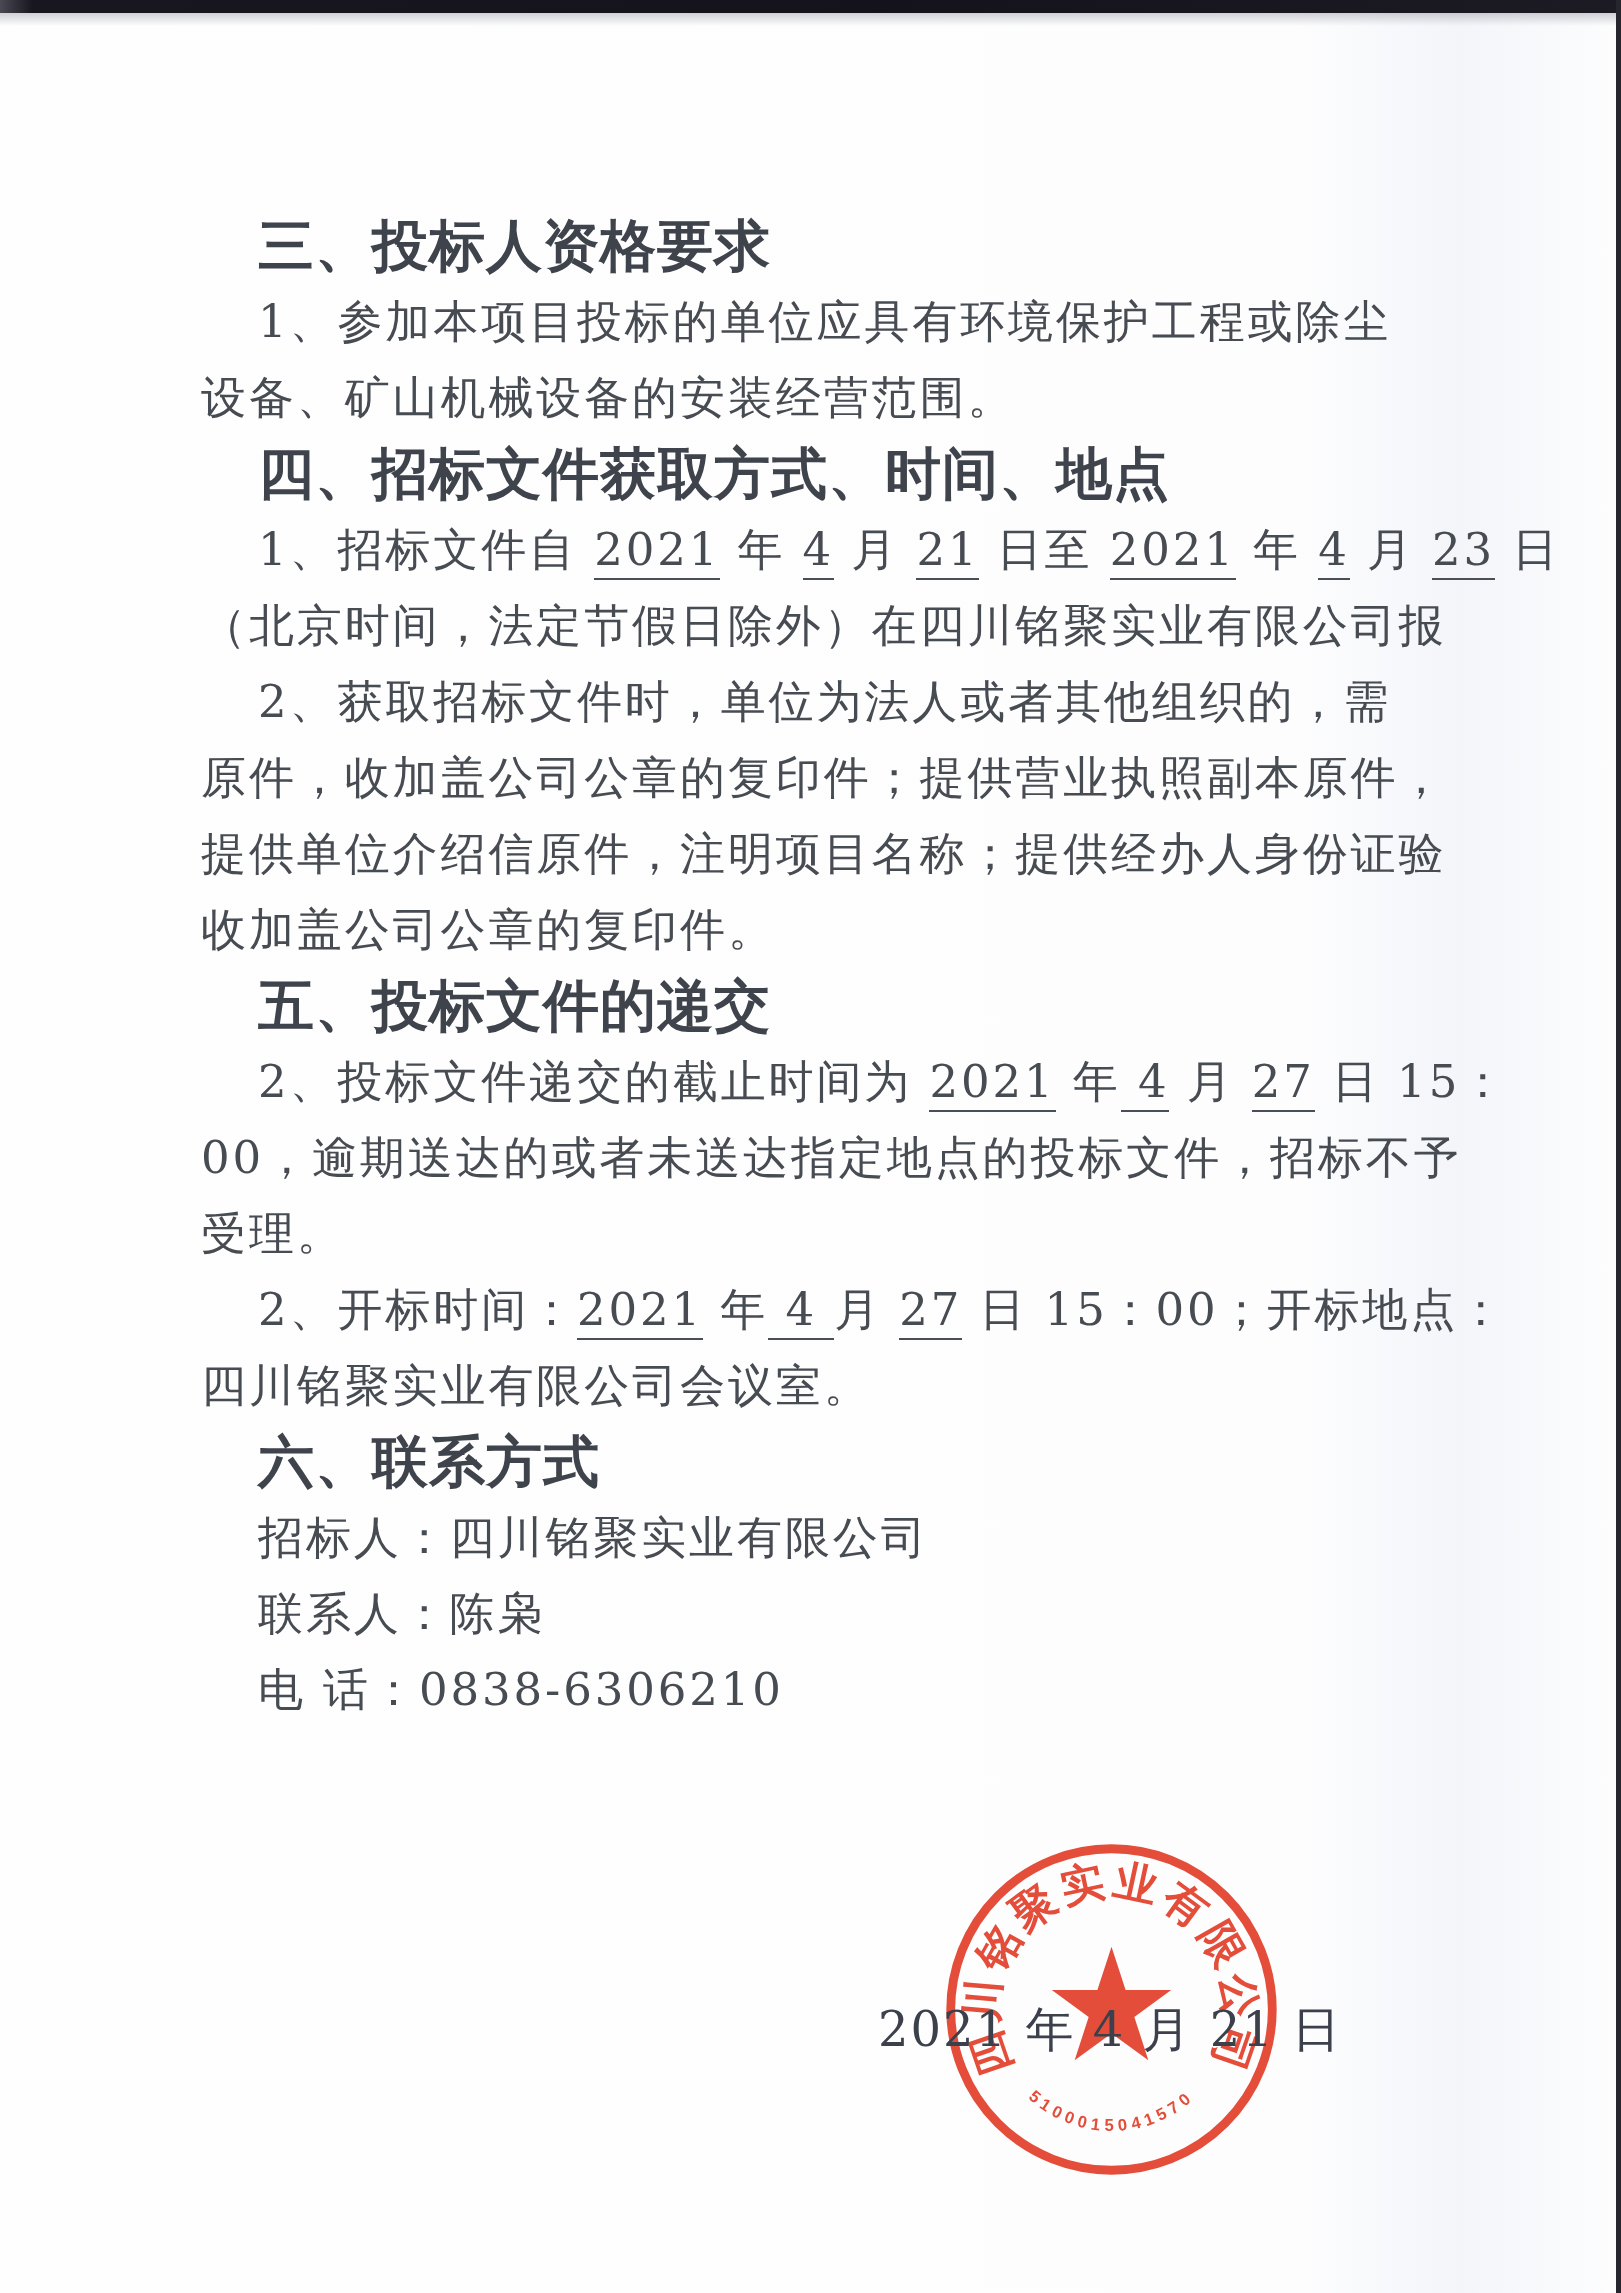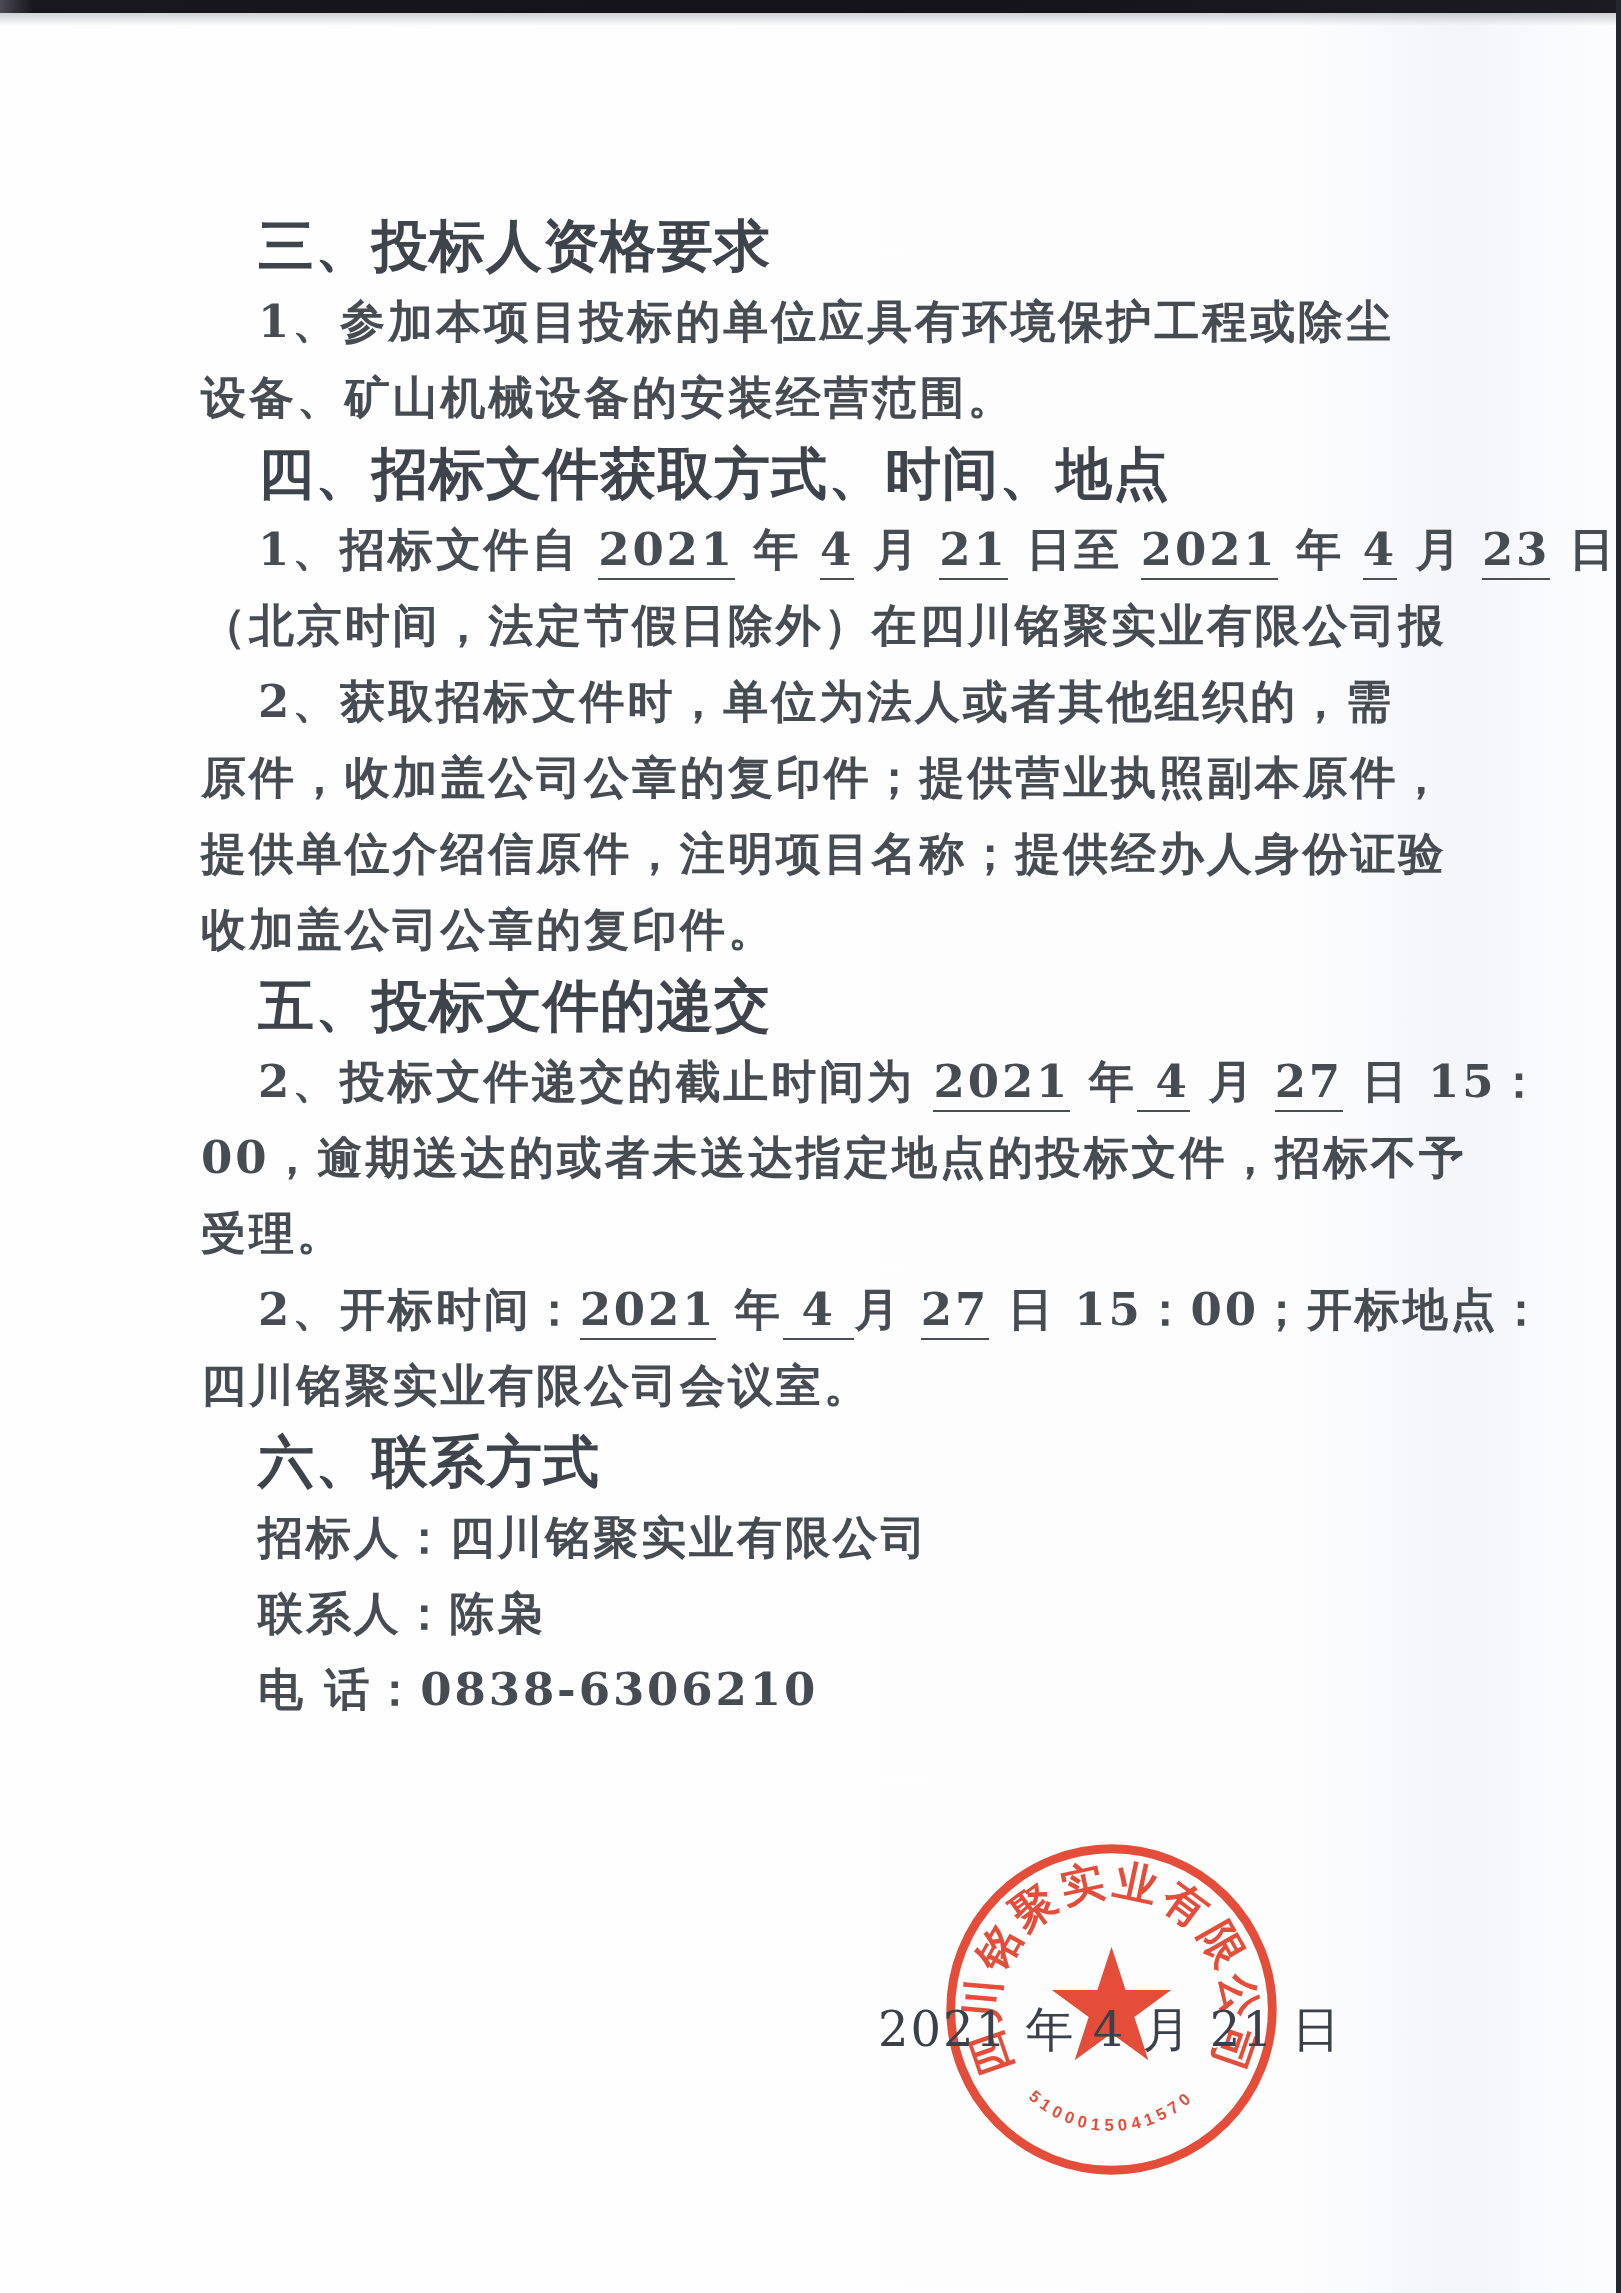--- a/index.html
+++ b/index.html
@@ -11,21 +11,21 @@
   .band-top{
     position:absolute;top:0;left:0;width:100%;height:12.7px;
     background:linear-gradient(90deg,#4a4954 0%,#18171f 2%,#14131b 55%,#1c1b24 100%);
   }
   .band-top-shadow{
     position:absolute;top:12.7px;left:0;width:100%;height:13.7px;
     background:linear-gradient(180deg,rgba(90,92,104,0.28),rgba(90,92,104,0));
   }
   .band-right{position:absolute;top:0;right:0;width:4.9px;height:100%;background:#26262e;}
   .doc{position:absolute;left:201px;top:208px;width:1284px;color:#474b52;z-index:1;}
-  .line{height:76px;line-height:76px;font-size:45px;letter-spacing:2.9px;white-space:nowrap;font-weight:bold;}
+  .line{height:76px;line-height:76px;font-size:45px;letter-spacing:2.9px;white-space:nowrap;}
   .line.indent{padding-left:57px;}
   .line.heading{
     font-family:"Liberation Sans","DejaVu Sans",sans-serif;
     font-weight:700;font-size:56px;letter-spacing:1px;color:#3f434b;
   }
   .u{border-bottom:2.9px solid #4a4e55;padding-bottom:2px;}
   .date{
     position:absolute;left:878px;top:1998px;z-index:3;
     font-size:48px;letter-spacing:2px;color:#3b404b;white-space:nowrap;
   }

